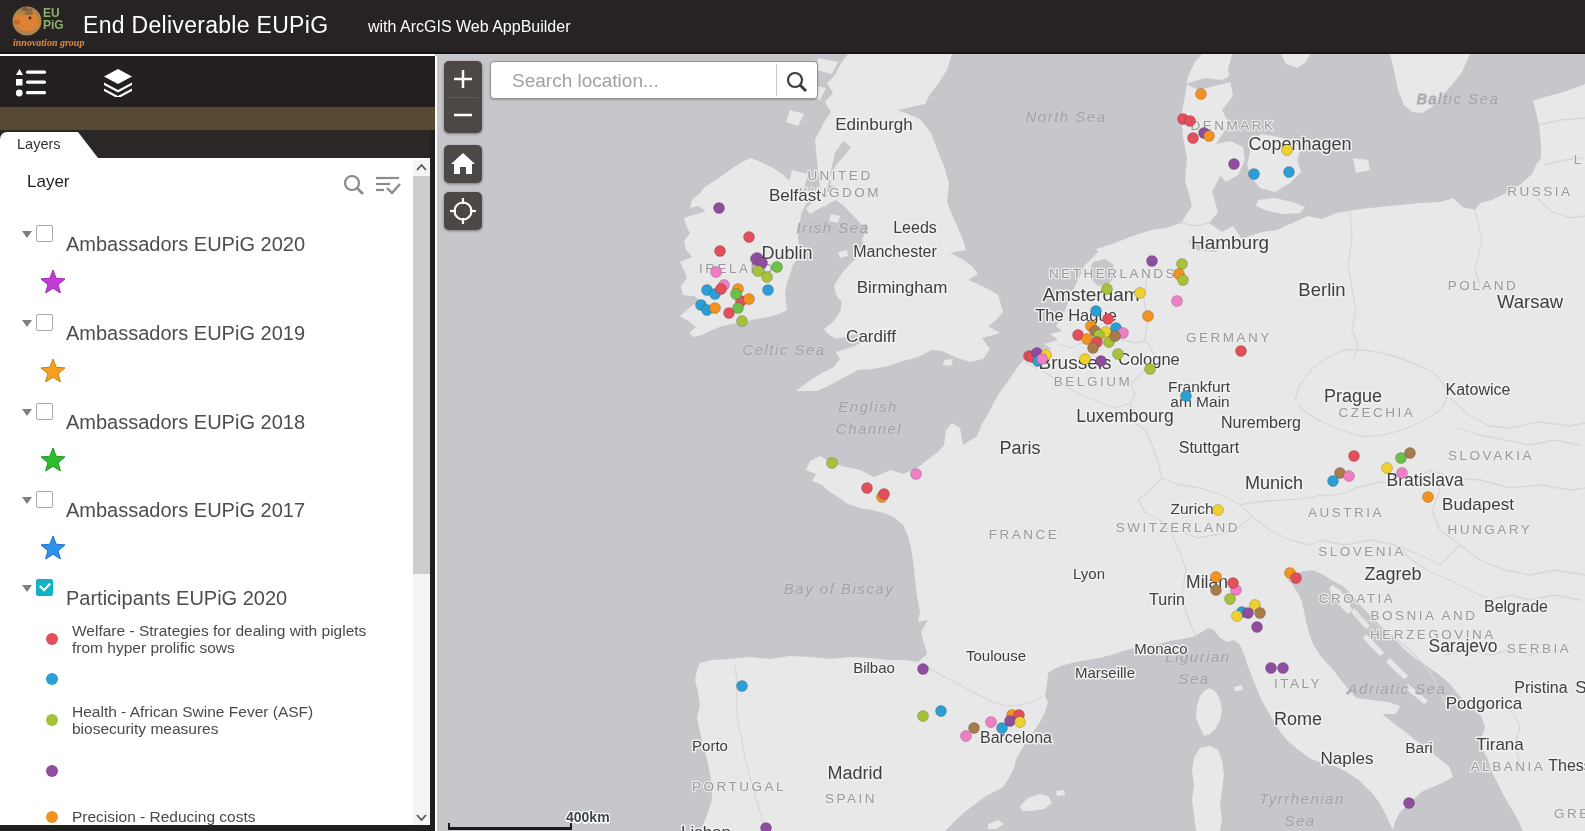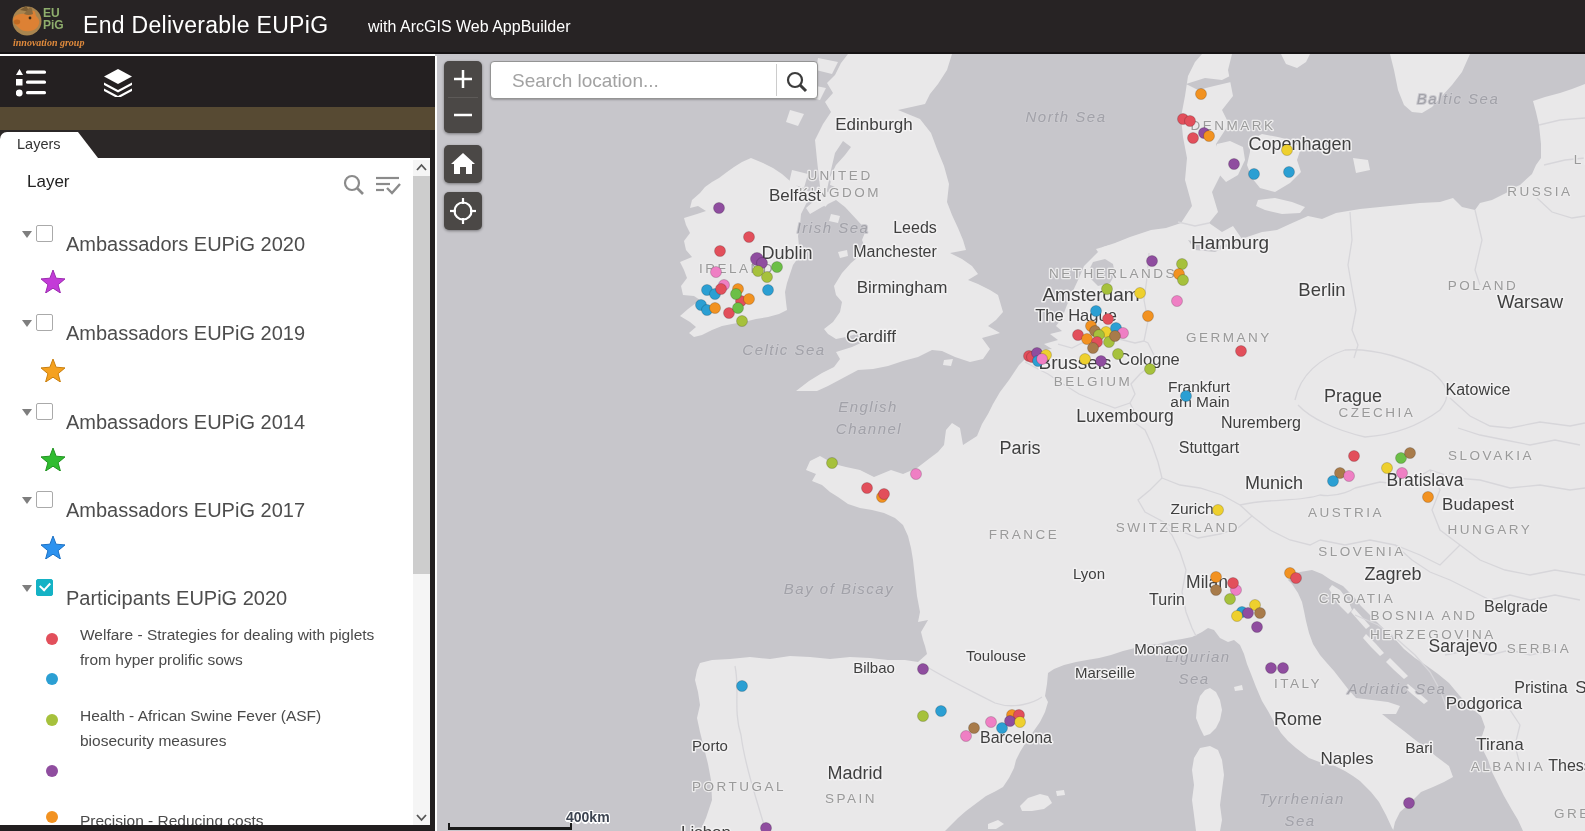--- a/index.html
+++ b/index.html
@@ -31,21 +31,21 @@
 #sb .thumb { position:absolute; top:16px; left:0px; width:17px; height:398px; background:#cdcdcd; }
 
 
 .lrow { position:absolute; left:0; width:400px; height:20px; }
 .tri { position:absolute; left:22px; top:6px; width:0; height:0; border-left:5.5px solid transparent; border-right:5.5px solid transparent; border-top:7px solid #7e7e7e; }
 .cb { position:absolute; left:36px; top:0px; width:17px; height:17px; background:#fff; border:1px solid #aaa; border-radius:2px; }
 .cb.on { background:#14b2c5; border-color:#14b2c5; }
 .cb.on:after { content:""; position:absolute; left:3px; top:2px; width:8px; height:5px; border-left:2.5px solid #fff; border-bottom:2.5px solid #fff; transform:rotate(-47deg); }
 .ltext { position:absolute; left:66px; top:0px; font-size:20px; color:#4d4d4d; line-height:18px;margin-top:10px; }
 .swatch { position:absolute; left:41px; }
-.dotrow { position:absolute; left:80px; width:300px; font-size:15.5px; color:#4a4a4a; line-height:25px; }
+.dotrow { position:absolute; left:72px; width:300px; font-size:15.5px; color:#4a4a4a; line-height:17px; }
 .ldot { position:absolute; left:46px; width:12px; height:12px; border-radius:50%; }
 
 
 #map { position:absolute; left:435px; top:54px; width:1150px; height:777px; background:#c7c6cb; }
 #mapsvg { position:absolute; left:0; top:0; }
 
 
 .mbtn { position:absolute; width:38px; background:#4b4846; border-radius:5px; box-shadow:0 1px 3px rgba(0,0,0,0.4); }
 #zoomgrp { left:9px; top:7px; height:72px; }
 #zoomgrp .sep { position:absolute; left:4px; top:36px; width:30px; height:1px; background:#5d5a58; }
@@ -469,21 +469,21 @@
         <span class="tri"></span>
         <span class="cb"></span>
         <span class="ltext">Ambassadors EUPiG 2019</span>
       </div>
     <svg class="swatch" style="top:303px" width="24" height="23" viewBox="0 0 24 23">
         <path d="M12 0 L15.1 8.2 L24 8.9 L17.1 14.7 L19.4 23 L12 18.2 L4.6 23 L6.9 14.7 L0 8.9 L8.9 8.2 Z" fill="#f5a11f" stroke="#c97f0e" stroke-width="1"></path>
       </svg>
     <div class="lrow" style="top:347px">
         <span class="tri"></span>
         <span class="cb"></span>
-        <span class="ltext">Ambassadors EUPiG 2014</span>
+        <span class="ltext">Ambassadors EUPiG 2018</span>
       </div>
     <svg class="swatch" style="top:392px" width="24" height="23" viewBox="0 0 24 23">
         <path d="M12 0 L15.1 8.2 L24 8.9 L17.1 14.7 L19.4 23 L12 18.2 L4.6 23 L6.9 14.7 L0 8.9 L8.9 8.2 Z" fill="#30bc30" stroke="#219421" stroke-width="1"></path>
       </svg>
     <div class="lrow" style="top:435px">
         <span class="tri"></span>
         <span class="cb"></span>
         <span class="ltext">Ambassadors EUPiG 2017</span>
       </div>
     <svg class="swatch" style="top:480px" width="24" height="23" viewBox="0 0 24 23">

